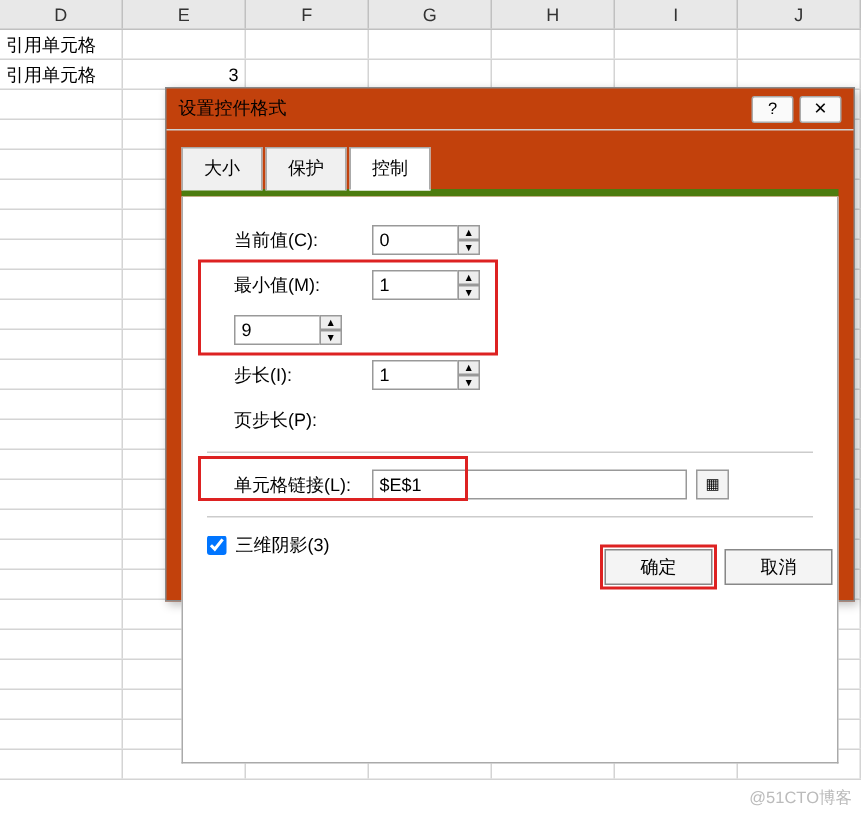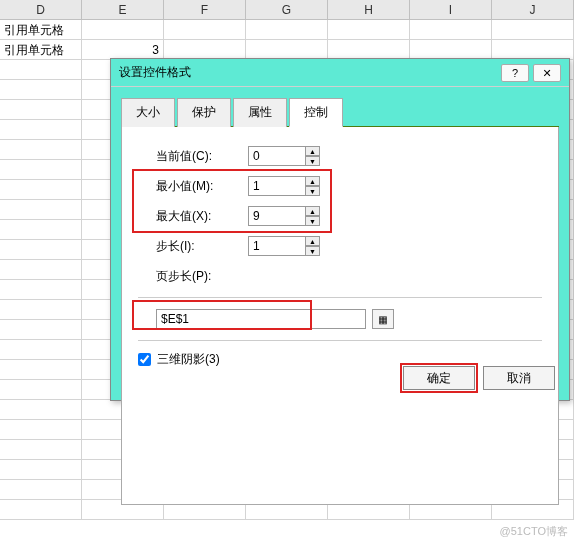--- a/index.html
+++ b/index.html
@@ -7,26 +7,26 @@
 
 .sheet { position: absolute; top: 0; left: 0; width: 574px; height: 543px; }
 .col-headers { display: flex; height: 20px; background: #e8e8e8; border-bottom: 1px solid #c0c0c0; }
 .col-h { flex: 1; text-align: center; line-height: 20px; border-right: 1px solid #c0c0c0; font-size: 12px; color: #333; }
 .rows { }
 .row { display: flex; height: 20px; border-bottom: 1px solid #d4d4d4; }
 .cell { flex: 1; border-right: 1px solid #d4d4d4; padding: 0 4px; line-height: 20px; font-size: 12px; overflow: hidden; white-space: nowrap; }
 .cell.txt { text-align: left; }
 .cell.num { text-align: right; }
 
-.dialog { position: absolute; left: 110px; top: 58px; width: 460px; height: 343px; background: #5eead4; border: 1px solid #888; box-shadow: 2px 2px 6px rgba(0,0,0,0.25); }
+.dialog { position: absolute; left: 110px; top: 58px; width: 460px; height: 343px; background: #c2410c; border: 1px solid #888; box-shadow: 2px 2px 6px rgba(0,0,0,0.25); }
 .titlebar { height: 28px; display: flex; align-items: center; padding: 0 8px; border-bottom: 1px solid #d0d0d0; }
 .titlebar .title { flex: 1; font-size: 12px; }
 .titlebar .btn { width: 28px; height: 18px; border: 1px solid #aaa; margin-left: 4px; text-align: center; line-height: 16px; font-size: 11px; background: #fafafa; border-radius: 2px; }
 
-.tabs { display: flex; margin: 10px 10px 0 10px; border-bottom: 1px solid #4d7c0f; }
+.tabs { display: flex; margin: 10px 10px 0 10px; border-bottom: 5px solid #4d7c0f; }
 .tab { padding: 5px 14px; border: 1px solid #aaa; border-bottom: none; margin-right: 2px; background: #f0f0f0; font-size: 12px; position: relative; top: 1px; }
 .tab.active { background: #fff; border-bottom: 1px solid #fff; }
 
 .pane { margin: 0 10px 10px 10px; background: #fff; border: 1px solid #aaa; border-top: none; padding: 14px 16px; height: 378px; }
 
 .field { display: flex; align-items: center; height: 30px; margin-left: 18px; }
 .field label { width: 92px; font-size: 12px; }
 .spin-wrap { display: flex; align-items: center; }
 .spin-input { width: 58px; height: 20px; border: 1px solid #999; padding: 0 4px; font-size: 12px; }
 .spin-btns { display: flex; flex-direction: column; margin-left: -1px; }
@@ -290,21 +290,20 @@
 <div class="dialog">
   <div class="titlebar">
     <span class="title">设置控件格式</span>
     <span class="btn">?</span>
     <span class="btn">✕</span>
   </div>
 
   <div class="tabs">
     <div class="tab">大小</div>
     <div class="tab">保护</div>
-    <div class="tab">属性</div>
     <div class="tab active">控制</div>
   </div>
 
   <div class="pane">
     <div class="field">
       <label>当前值(C):</label>
       <div class="spin-wrap">
         <input class="spin-input" value="0" style="">
         <div class="spin-btns">
             <button>▲</button>
@@ -319,21 +318,20 @@
         <label>最小值(M):</label>
         <div class="spin-wrap">
           <input class="spin-input" value="1" style="">
           <div class="spin-btns">
               <button>▲</button>
               <button>▼</button>
             </div>
         </div>
       </div>
       <div class="field">
-        <label>最大值(X):</label>
         <div class="spin-wrap">
           <input class="spin-input" value="9" style="">
           <div class="spin-btns">
               <button>▲</button>
               <button>▼</button>
             </div>
         </div>
       </div>
     </div>
 
@@ -348,20 +346,21 @@
       </div>
     </div>
     <div class="field">
       <label>页步长(P):</label>
     </div>
     <div class="hr"></div>
 
     <div style="position:relative">
       <div class="hl-group" style="left:-6px; top:-4px; width:180px; height:30px;"></div>
       <div class="field">
+        <label>单元格链接(L):</label>
         <input class="link-input" value="$E$1" style="">
         <div class="picker">▦</div>
       </div>
     </div>
     <div class="hr"></div>
 
     <div class="chk-row">
       <input type="checkbox" checked="" style="">
       <span>三维阴影(3)</span>
     </div>

